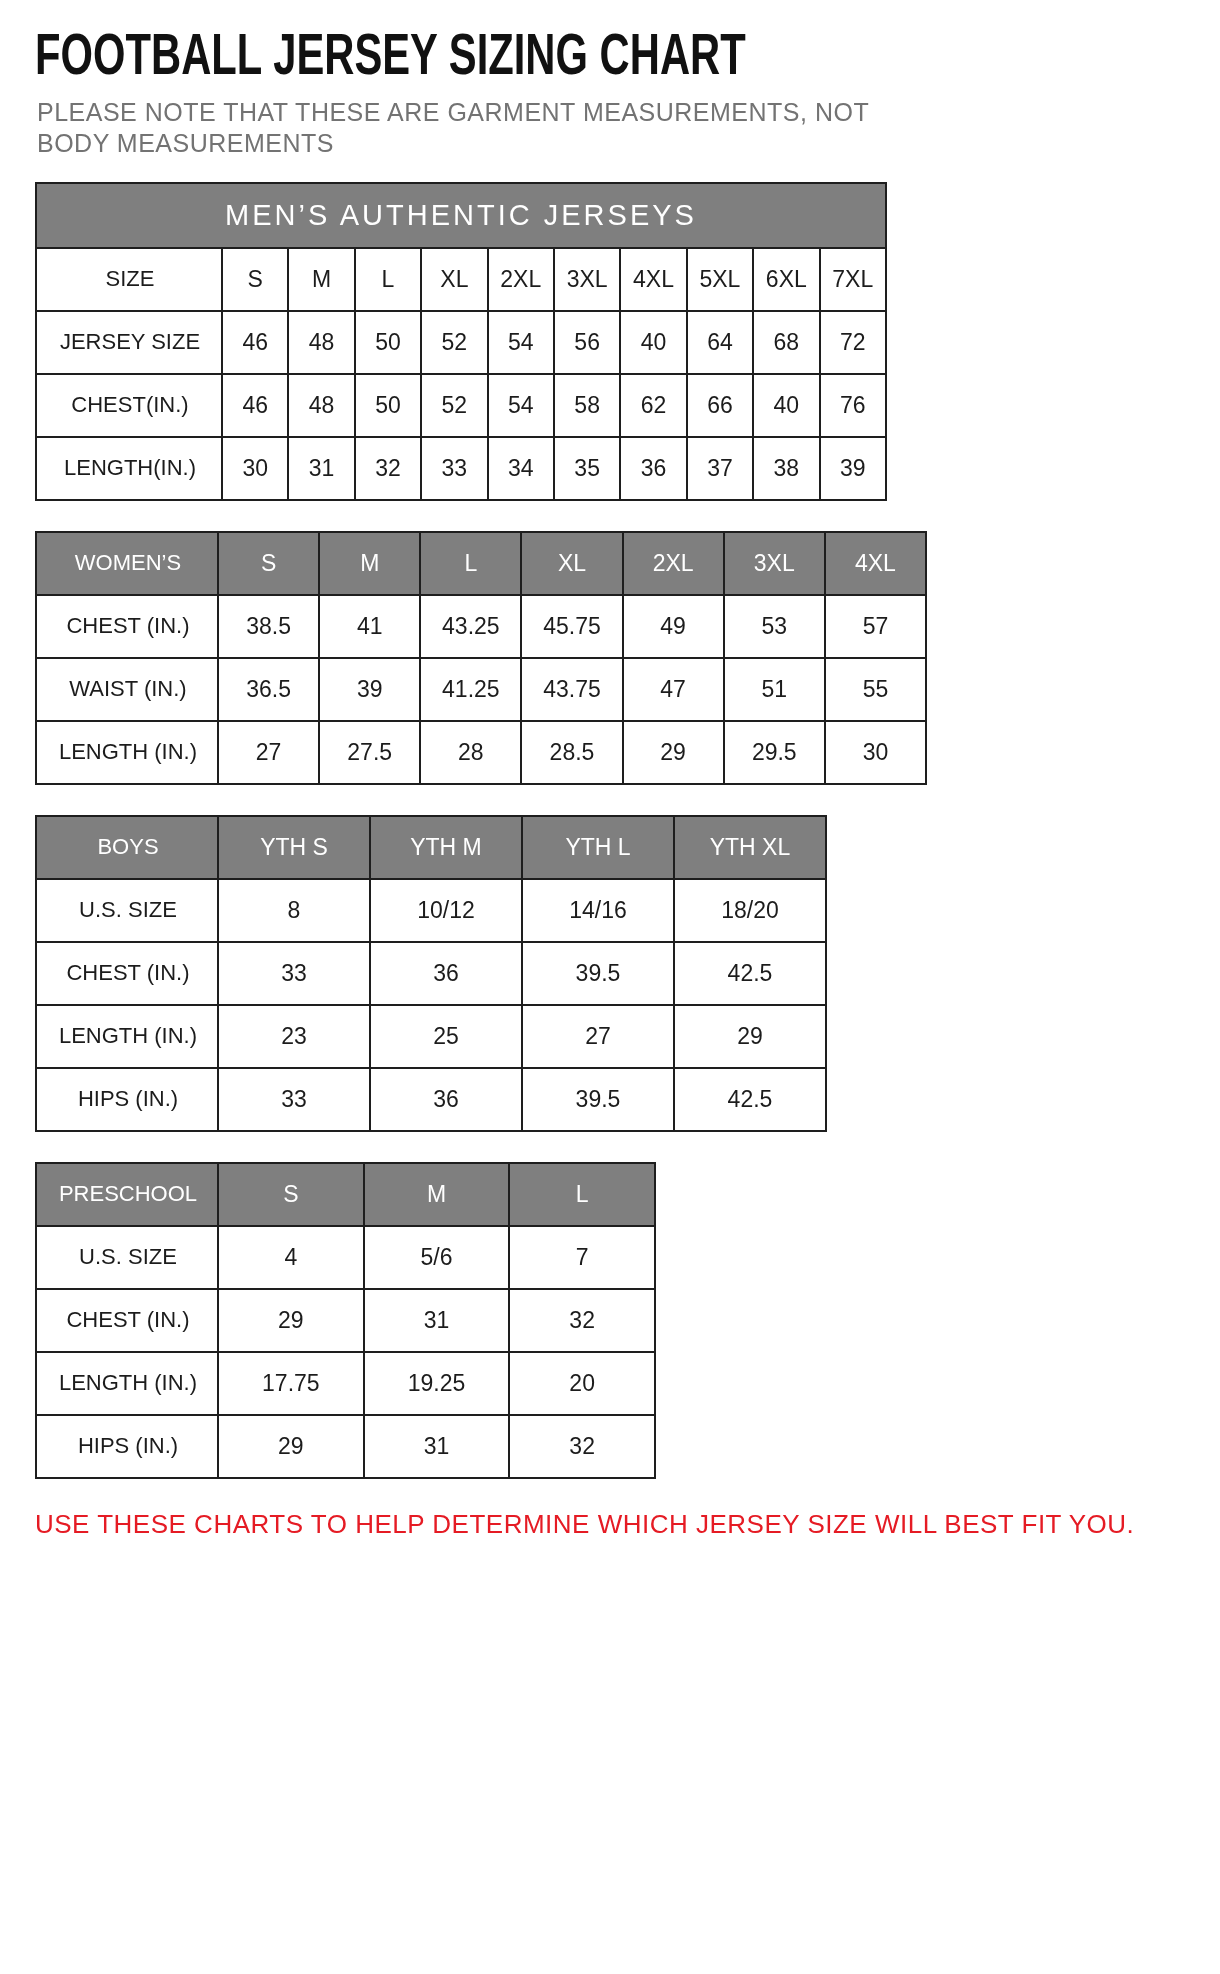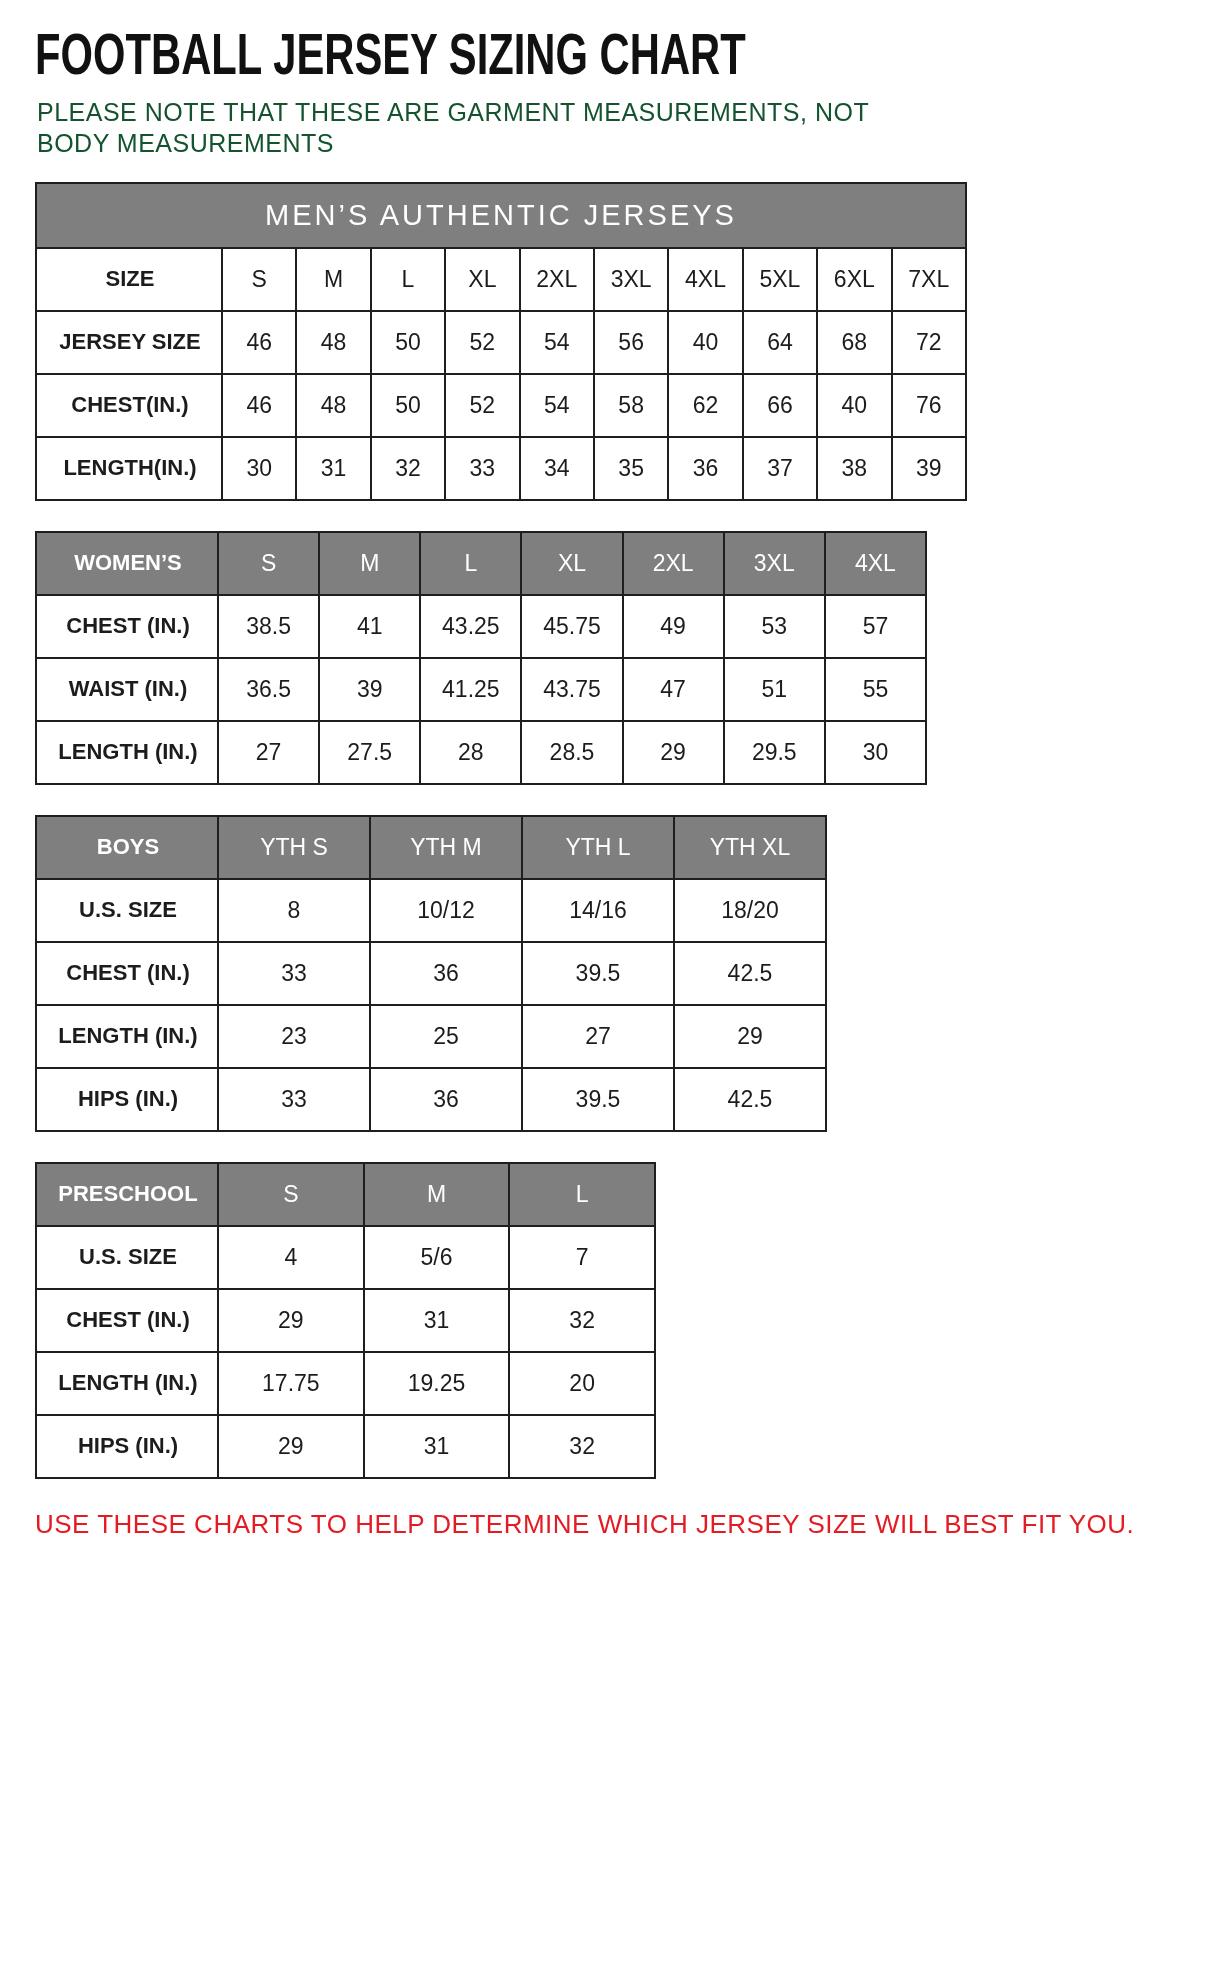--- a/index.html
+++ b/index.html
@@ -20,21 +20,21 @@
     font-size: 58px;
     font-weight: bold;
     letter-spacing: 0px;
     white-space: nowrap;
     transform: scaleX(0.72);
     transform-origin: left center;
     margin: 4px 0 2px 0;
     color: #111111;
   }
   .garment-note {
-    color: #14532d;
+    color: #737373;
     font-size: 25px;
     line-height: 1.25;
     max-width: 900px;
     letter-spacing: 0.5px;
     margin: 8px 0 22px 2px;
   }
   table.sizing-table {
     border-collapse: collapse;
     table-layout: fixed;
     margin-bottom: 30px;
@@ -46,34 +46,33 @@
     font-size: 23px;
     padding: 17px 3px;
     color: #1c1c1c;
     overflow: hidden;
   }
   .sizing-table td.row-label {
     font-size: 22px;
     white-space: pre-line;
     padding-left: 4px;
     padding-right: 2px;
-    font-weight: bold;
   }
   .sizing-table td.banner {
     background: #7f7f7f;
     color: #ffffff;
     font-size: 29px;
     letter-spacing: 3px;
     padding: 15px 4px;
   }
   .sizing-table tr.gray td {
     background: #7f7f7f;
     color: #ffffff;
   }
-  .tbl-mens      { width: 932px; }
+  .tbl-mens      { width: 852px; }
   .tbl-mens      col.label-col { width: 186px; }
   .tbl-womens    { width: 892px; }
   .tbl-womens    col.label-col { width: 182px; }
   .tbl-boys      { width: 792px; }
   .tbl-boys      col.label-col { width: 182px; }
   .tbl-preschool { width: 621px; }
   .tbl-preschool col.label-col { width: 182px; }
   .footer-note {
     color: #e51b24;
     font-size: 26px;

